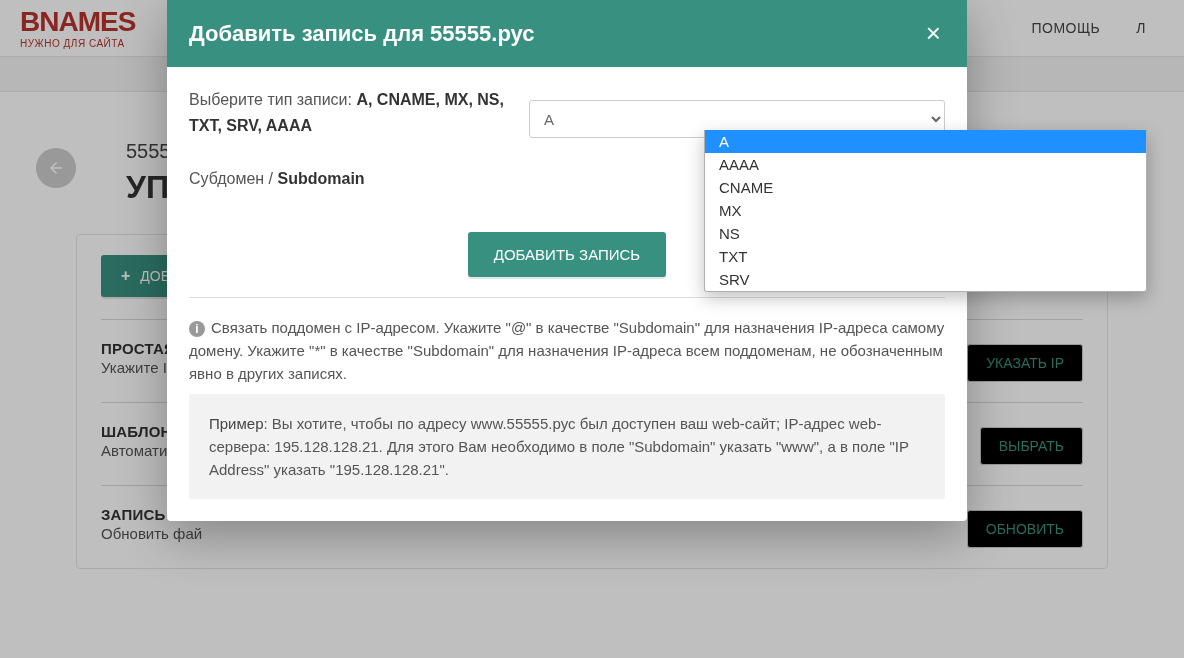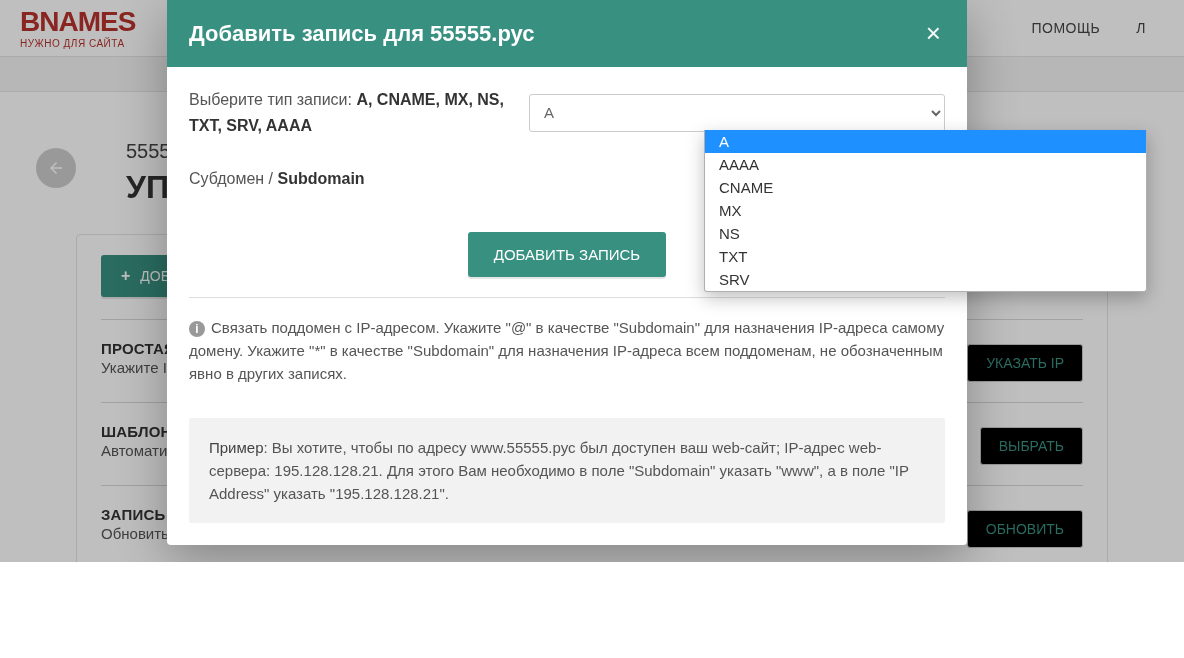--- a/index.html
+++ b/index.html
@@ -1,17 +1,17 @@
 <!DOCTYPE html>
 <html><head>
 <meta charset="utf-8">
 <style>
 *{box-sizing:border-box;margin:0;padding:0}
 body{font-family:"Segoe UI",Arial,sans-serif;font-size:15px;color:#333;background:#fff;overflow:hidden}
-.page{width:1184px;height:562px;position:relative}
+.page{width:1184px;height:658px;position:relative}
 .header{height:56px;display:flex;align-items:center;padding:0 20px;border-bottom:1px solid transparent}
 .logo{display:flex;flex-direction:column;margin-right:30px;padding-top:2px}
 .logo-main{font-size:28px;font-weight:800;color:#b7332e;letter-spacing:-1px;line-height:1}
 .logo-sub{font-size:10px;color:#b7332e;letter-spacing:.5px;margin-top:2px}
 .nav-spacer{flex:1}
 .nav-item{font-size:14px;color:#444;padding:0 18px;letter-spacing:.5px;cursor:pointer}
 .gray-bar{height:36px;background:#f5f5f5;border-top:1px solid #e5e5e5;border-bottom:1px solid #e5e5e5}
 .content{position:relative;padding:20px 40px}
 .back-btn{position:absolute;left:36px;top:56px;width:40px;height:40px;border-radius:50%;background:#ccc;display:flex;align-items:center;justify-content:center;cursor:pointer}
 .back-btn svg{width:18px;height:18px;fill:#fff}
@@ -27,32 +27,32 @@
 .row-title{font-weight:700;color:#333;font-size:15px;letter-spacing:.2px}
 .row-desc{color:#555;font-size:15px;margin-top:2px}
 .row-btn{background:#000000;border:1px solid #ccc;border-radius:3px;padding:10px 18px;color:#389081;font-size:14px;cursor:pointer;white-space:nowrap;margin-top:4px}
 
 .overlay{position:absolute;inset:0;background:rgba(0,0,0,.25)}
 .modal{position:absolute;left:167px;top:0;width:800px;background:#fff;box-shadow:0 15px 50px rgba(0,0,0,.3);border-radius:0 0 4px 4px;overflow:visible}
 .modal-head{background:#389081;color:#fff;padding:18px 22px;display:flex;align-items:center;justify-content:space-between}
 .modal-title{font-size:22px;font-weight:600}
 .modal-close{font-size:26px;cursor:pointer;color:#fff;opacity:.95;padding:0 4px}
 .modal-body{padding:20px 22px 22px 22px}
-.form-row{display:flex;align-items:center;margin-bottom:40px}
+.form-row{display:flex;align-items:flex-end;margin-bottom:40px}
 .form-label{flex:0 0 340px;font-size:16px;color:#555;line-height:1.6}
 .form-label .bold{font-weight:700;color:#333}
 .form-control{flex:1}
 .select{width:100%;height:38px;border:1px solid #ccc;border-radius:3px;padding:6px 10px;font-size:15px;color:#666;background:#fff}
 .dropdown{position:absolute;left:537px;top:130px;width:443px;background:#fff;border:1px solid #b0b0b0;border-top:none;box-shadow:0 6px 18px rgba(0,0,0,.25);border-radius:0 0 3px 3px;overflow:hidden;z-index:5}
 .dropdown-opt{padding:3px 14px;font-size:15px;color:#333;cursor:pointer}
 .dropdown-opt.selected{background:#1e90ff;color:#fff}
 .modal-actions{display:flex;justify-content:center;margin-bottom:20px}
 .primary-btn{background:#389081;color:#fff;border:none;border-radius:3px;padding:14px 26px;font-size:15px;cursor:pointer;box-shadow:0 2px 0 rgba(0,0,0,.1)}
 .hr{height:1px;background:#ddd;margin:0 0 18px 0}
-.info-line{color:#555;font-size:15px;line-height:1.55;margin-bottom:32px}
+.info-line{color:#555;font-size:15px;line-height:1.55;margin-bottom:8px}
 .info-line .info-icon{display:inline-block;width:16px;height:16px;background:#999;color:#fff;border-radius:50%;text-align:center;line-height:16px;font-size:12px;font-weight:bold;margin-right:6px;font-style:normal}
 .example-box{background:#f2f2f2;padding:18px 20px;color:#555;font-size:15px;line-height:1.55;border-radius:2px}
 .example-box .ex-strong{font-weight:400;color:#444}
 .form-row.tight{margin-bottom:28px}
 </style>
 </head>
 <body>
 
 <div class="page">
   <div class="header">

